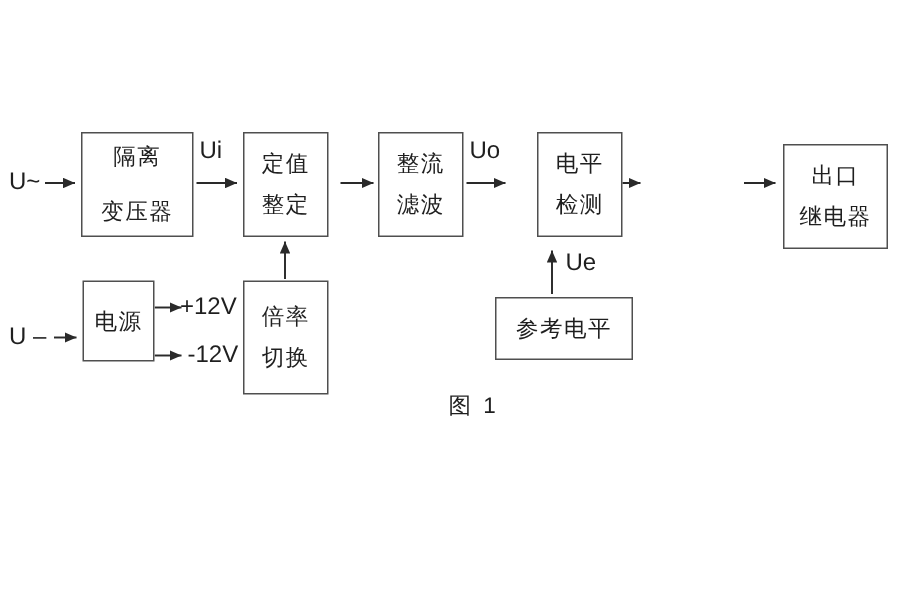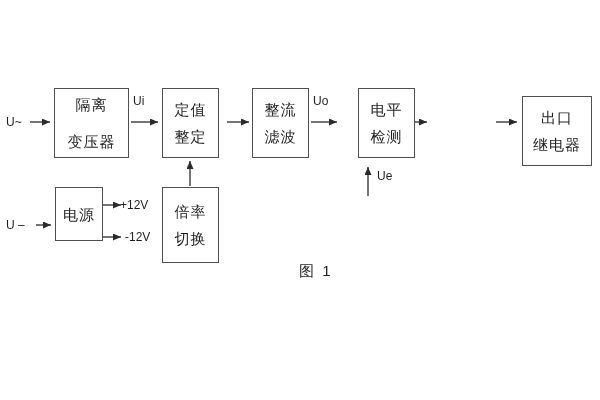--- a/index.html
+++ b/index.html
@@ -26,21 +26,21 @@
     justify-content: center;
     row-gap: 8px;
     font-size: 15px;
     line-height: 19px;
     letter-spacing: 1px;
     text-align: center;
     white-space: nowrap;
   }
   .sig {
     position: absolute;
-    font-size: 12px;
+    font-size: 16px;
     line-height: 18px;
     white-space: nowrap;
   }
   .caption {
     position: absolute;
     font-size: 15px;
     line-height: 18px;
     letter-spacing: 2px;
     white-space: nowrap;
   }
@@ -97,20 +97,23 @@
 
   <div class="box" style="left:55px; top:187px; width:48px; height:54px;">
     <span>电源</span>
   </div>
 
   <div class="box" style="left:162px; top:187px; width:57px; height:76px;">
     <span>倍率</span>
     <span>切换</span>
   </div>
 
+  <div class="box" style="left:330px; top:198px; width:92px; height:42px;">
+    <span>参考电平</span>
+  </div>
 
   <div class="sig" style="left:6px;  top:113px;">U~</div>
   <div class="sig" style="left:6px;  top:216px;">U –</div>
   <div class="sig" style="left:133px; top:92px;">Ui</div>
   <div class="sig" style="left:313px; top:92px;">Uo</div>
   <div class="sig" style="left:377px; top:167px;">Ue</div>
   <div class="sig" style="left:120px; top:196px;">+12V</div>
   <div class="sig" style="left:125px; top:228px;">-12V</div>
 
   <div class="caption" style="left:299px; top:262px;">图 1</div>

